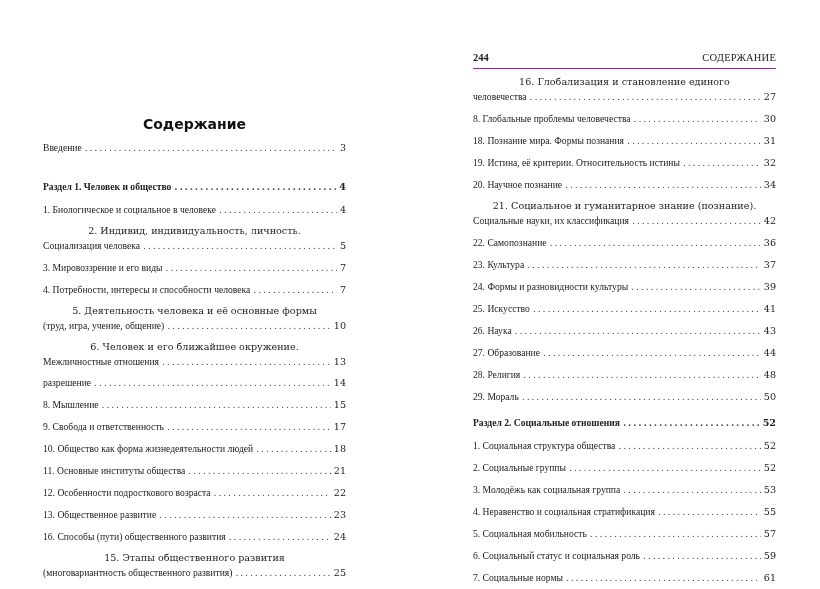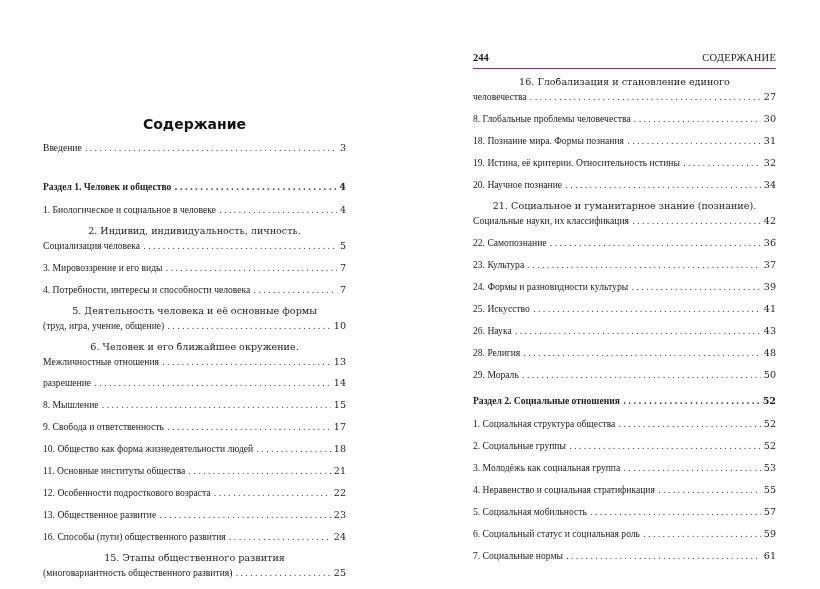--- a/index.html
+++ b/index.html
@@ -243,20 +243,27 @@
     </div>
     <div class="entry">
       <div class="last">
         <span class="t">26. Наука</span>
         <span class="dots"></span>
         <span class="p">43</span>
       </div>
     </div>
     <div class="entry">
       <div class="last">
+        <span class="t">27. Образование</span>
+        <span class="dots"></span>
+        <span class="p">44</span>
+      </div>
+    </div>
+    <div class="entry">
+      <div class="last">
         <span class="t">28. Религия</span>
         <span class="dots"></span>
         <span class="p">48</span>
       </div>
     </div>
     <div class="entry">
       <div class="last">
         <span class="t">29. Мораль</span>
         <span class="dots"></span>
         <span class="p">50</span>

